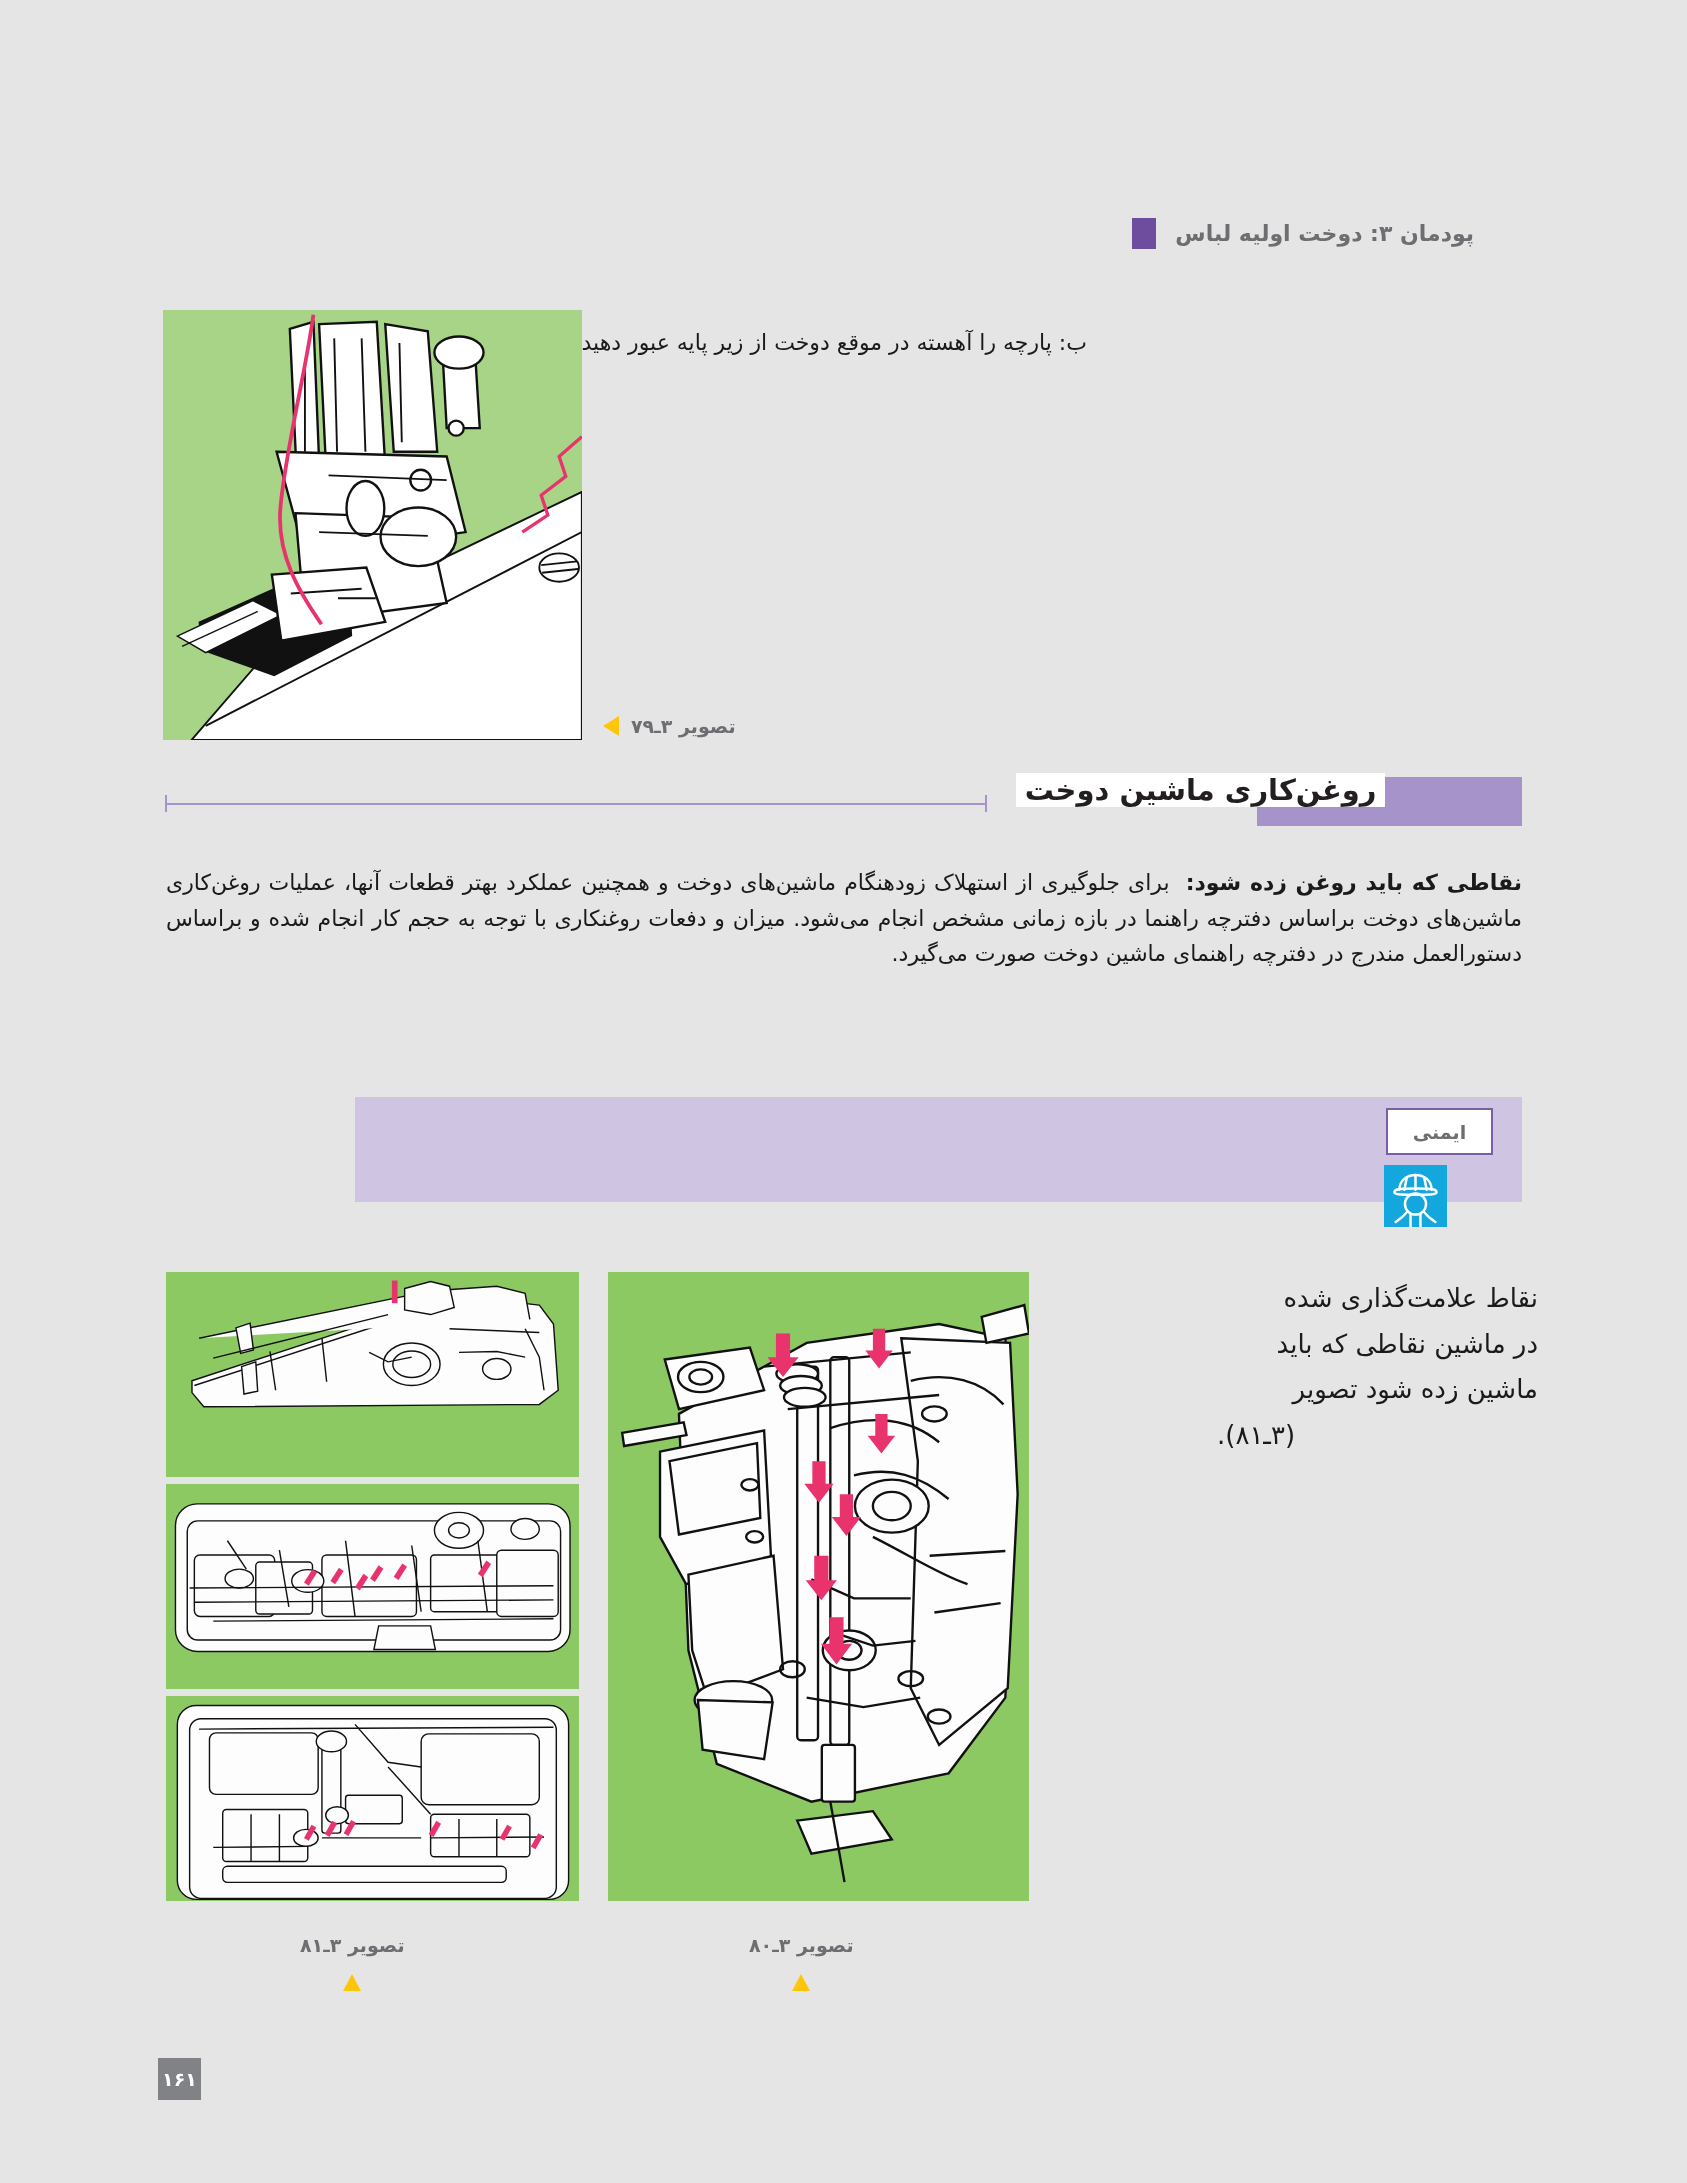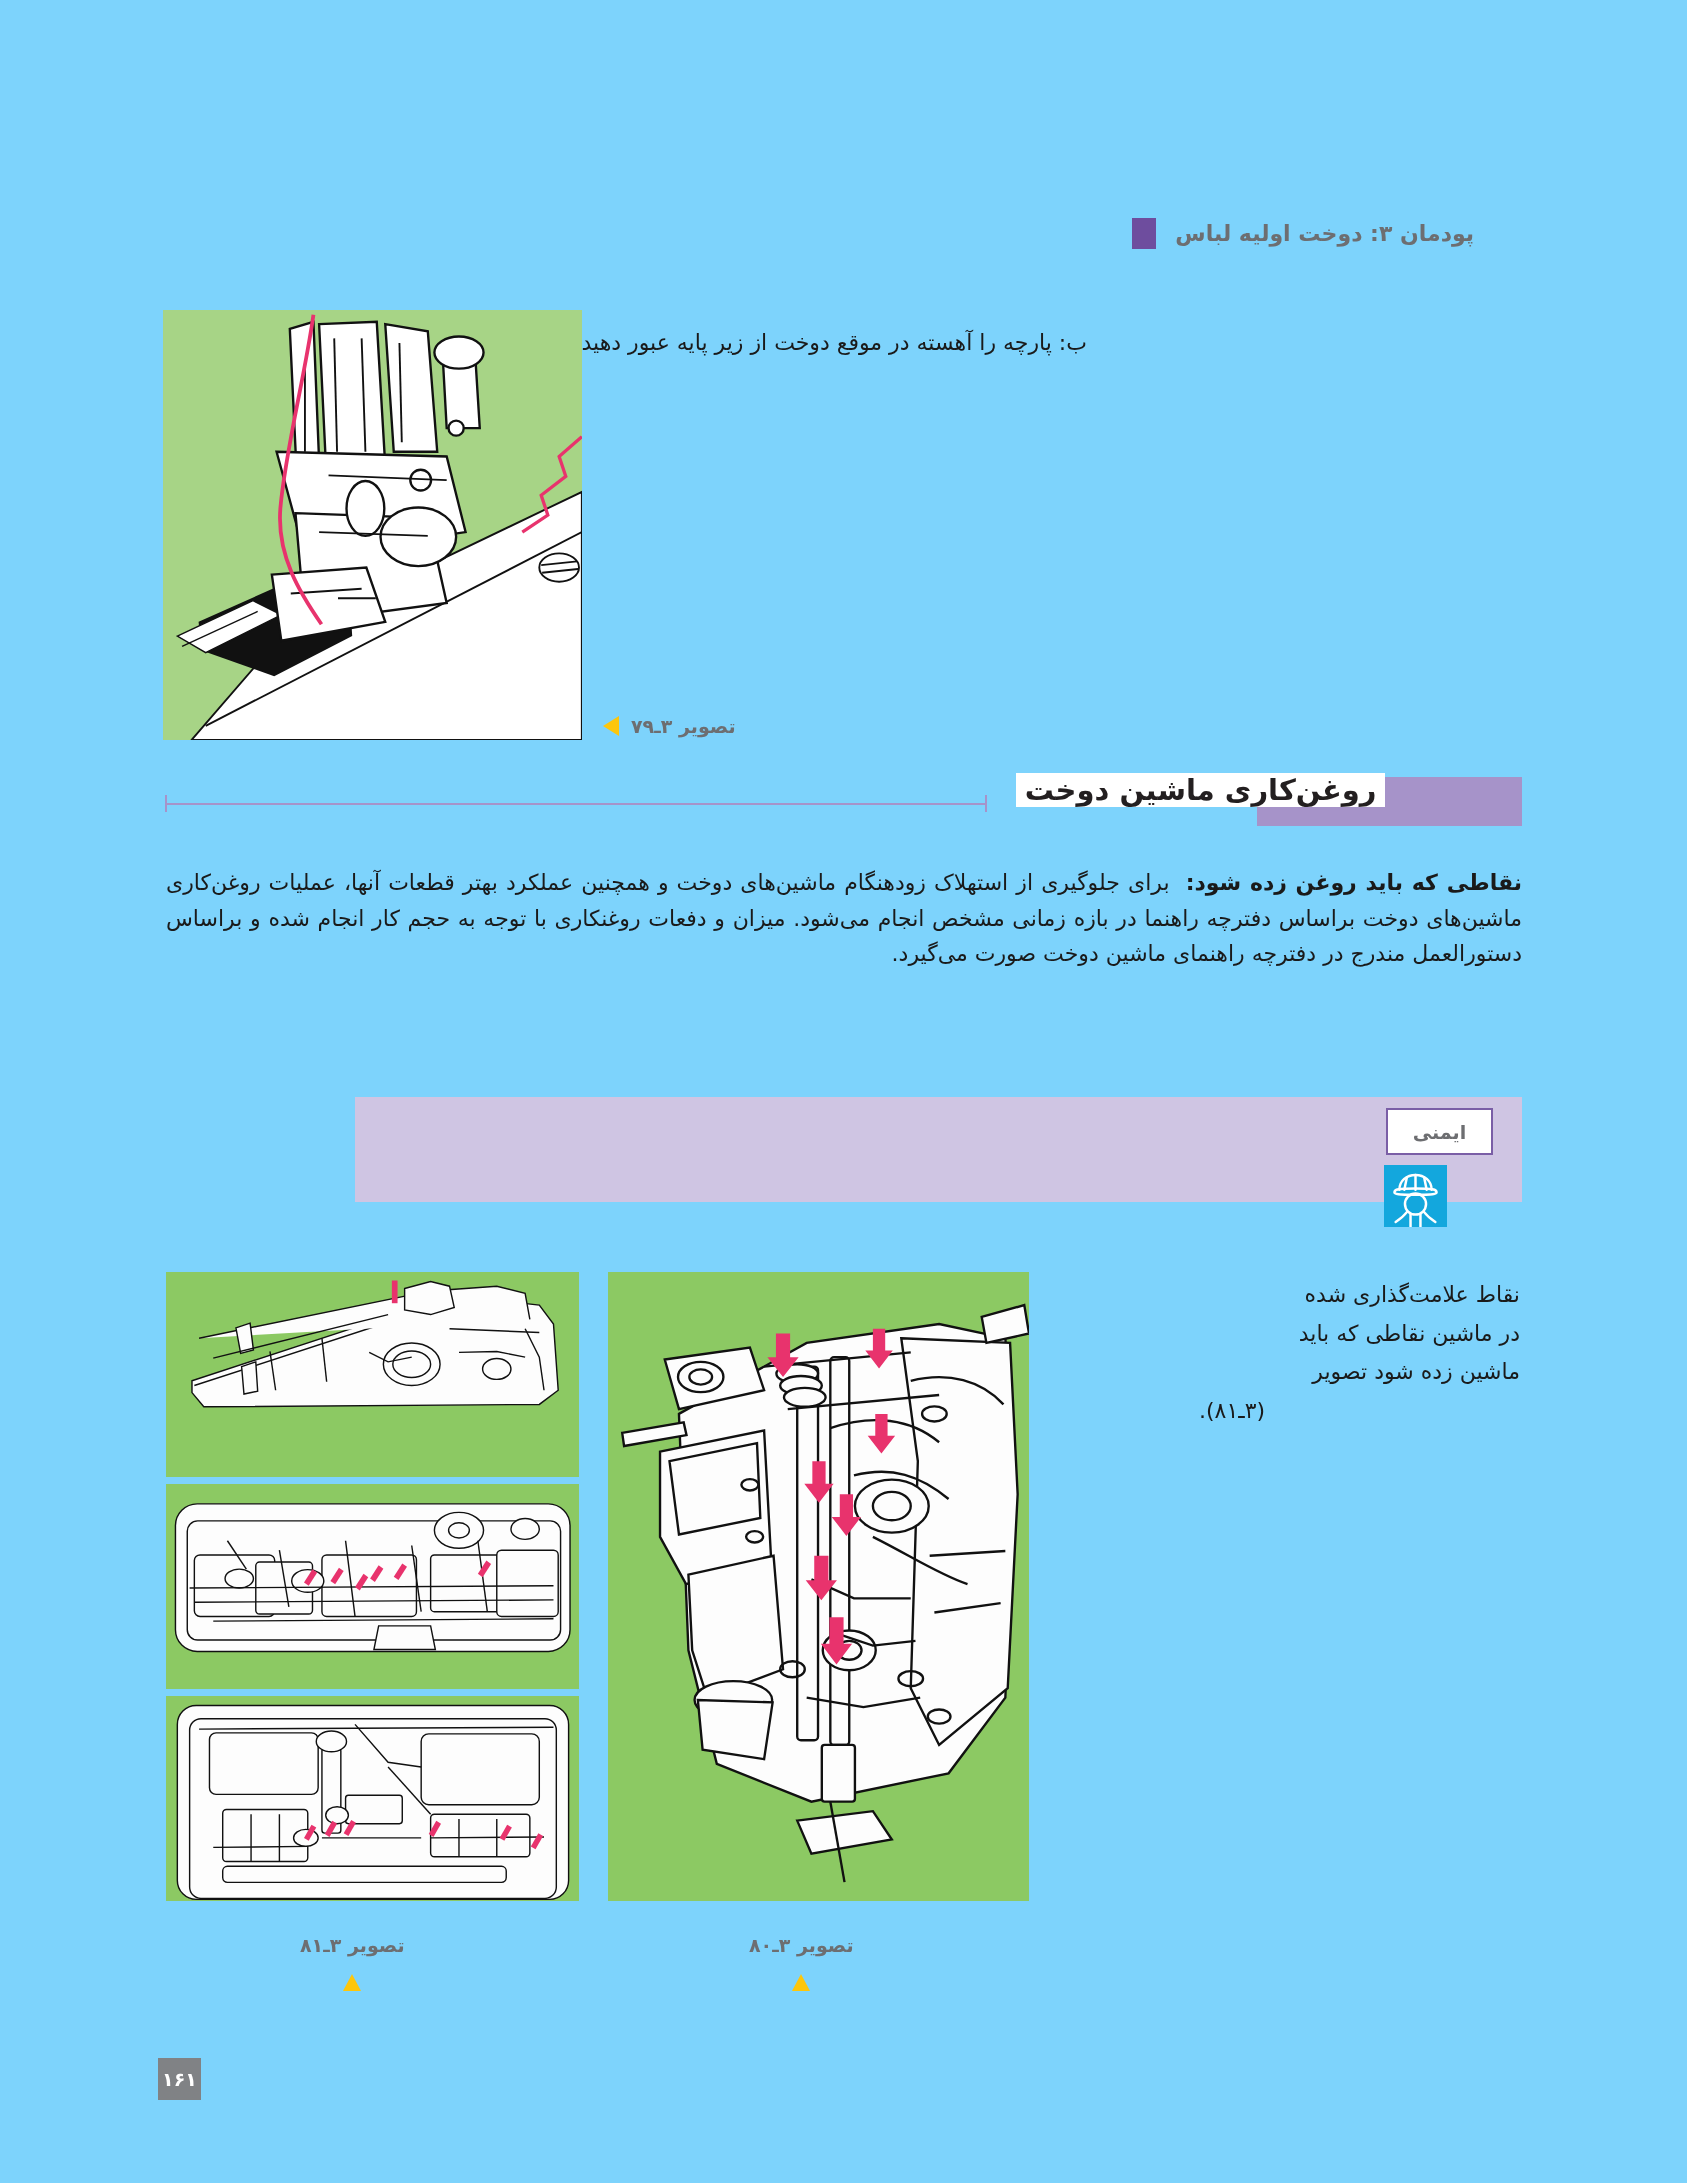--- a/index.html
+++ b/index.html
@@ -11,21 +11,21 @@
     width: 1687px;
     height: 2183px;
     position: relative;
     font-family: "DejaVu Sans", "Liberation Sans", sans-serif;
     overflow: hidden;
   }
 
   .page {
     position: absolute;
     inset: 0;
-    background: #7dd3fc;
+    background: #e5e5e5;
   }
 
   
   .header-row {
     position: absolute;
     top: 218px;
     right: 213px;
     display: flex;
     flex-direction: row;
     align-items: center;
@@ -220,24 +220,24 @@
     top: 1272px;
     width: 421px;
     height: 629px;
     background: #8cc963;
     overflow: hidden;
   }
   .fig-80 svg { display: block; width: 100%; height: 100%; }
 
   .side-text {
     position: absolute;
-    right: 167px;
+    right: 149px;
     top: 1276px;
     width: 321px;
-    font-size: 22px;
+    font-size: 26px;
     line-height: 1.75;
     color: #1a1a1a;
     text-align: justify;
   }
   .side-text .lastline { text-align: left; }
   .cap {
     position: absolute;
     display: flex;
     flex-direction: column;
     align-items: center;

